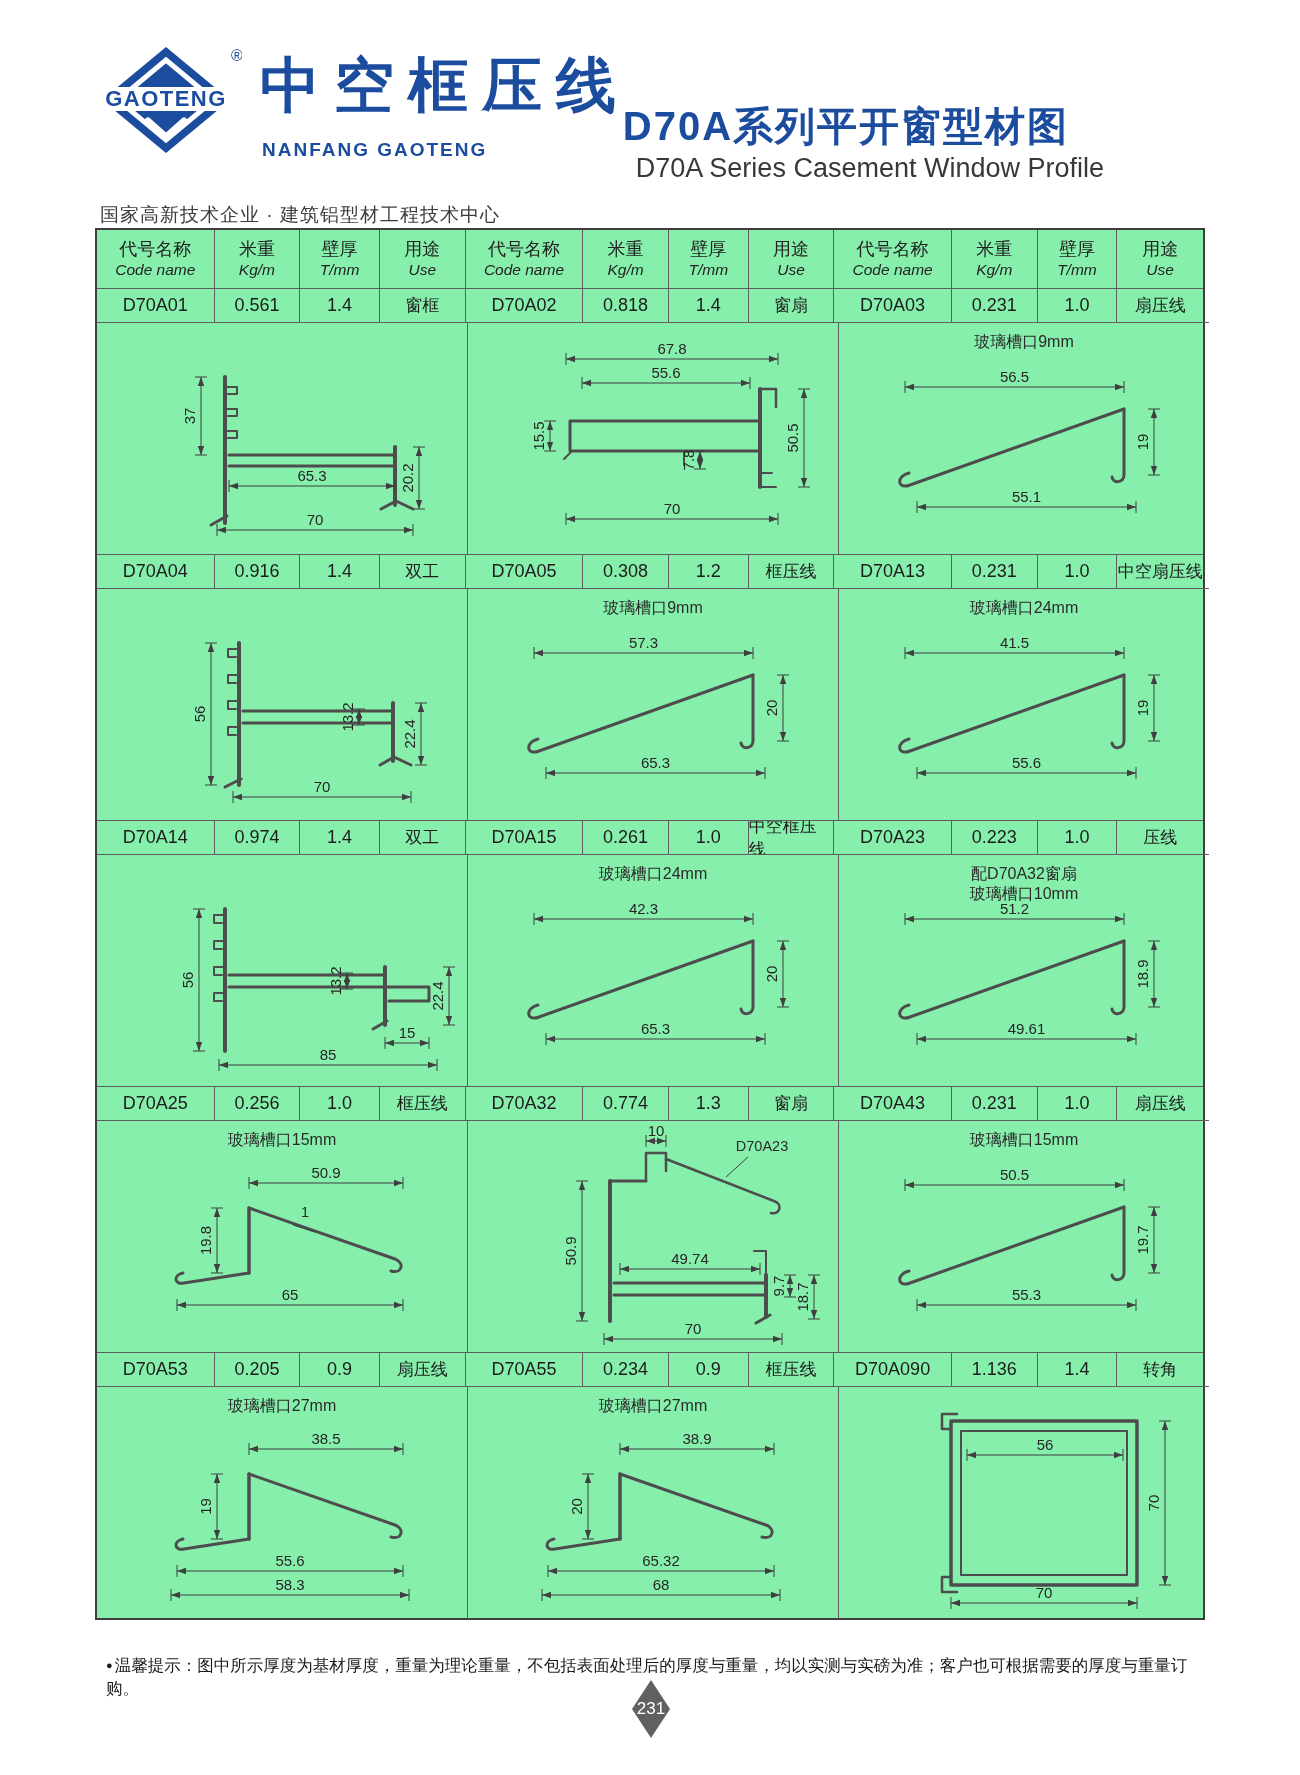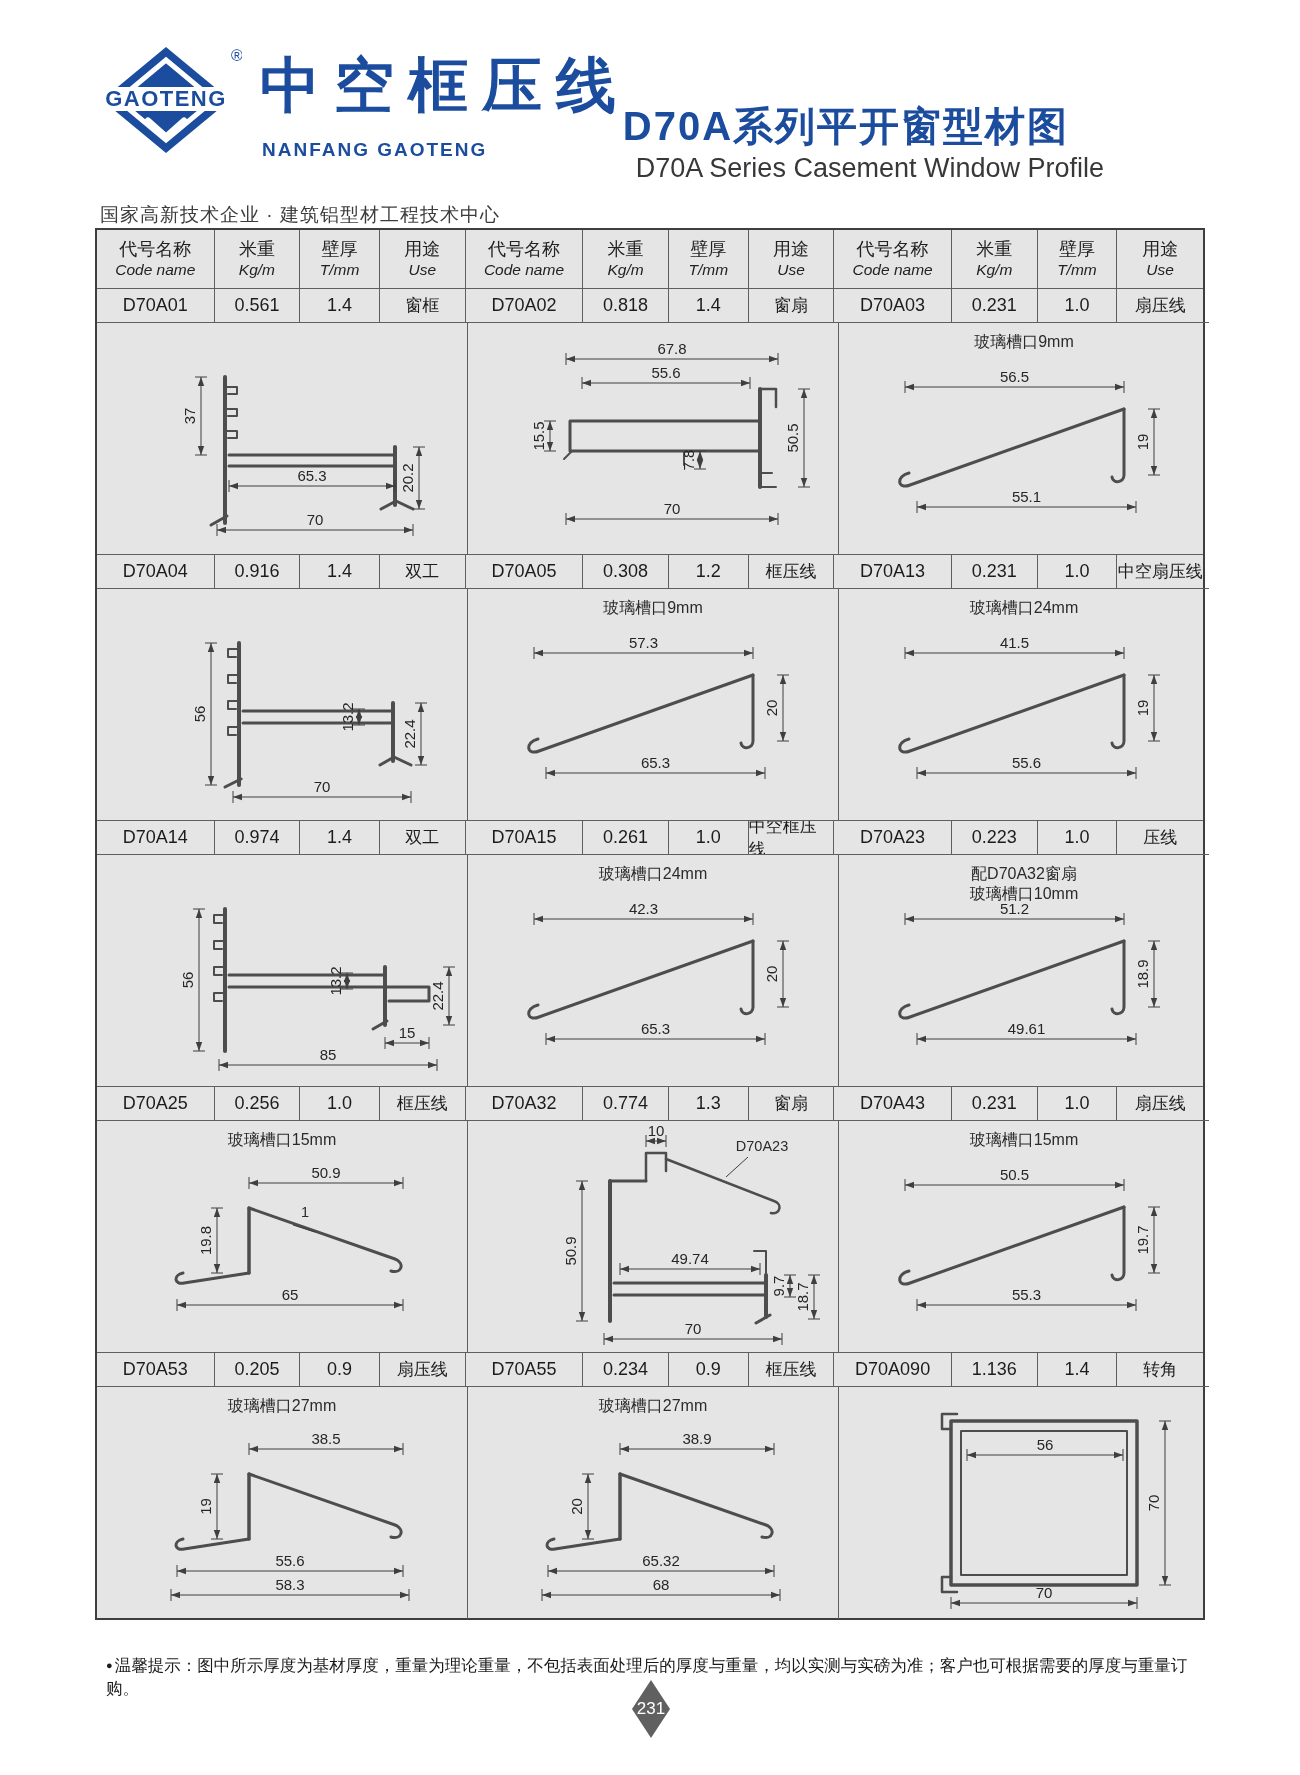--- a/index.html
+++ b/index.html
@@ -10,21 +10,21 @@
   
   .logo{position:absolute;left:100px;top:44px;}
   .brand-cn{position:absolute;left:260px;top:56px;font-size:60px;font-weight:bold;color:var(--blue);letter-spacing:14px;line-height:1;}
   .brand-en{position:absolute;left:262px;top:140px;font-size:19px;font-weight:bold;color:var(--blue);letter-spacing:2px;line-height:1;}
   .tagline{position:absolute;left:100px;top:202px;font-size:19px;color:#3c3c3c;letter-spacing:1px;}
   .title-block{position:absolute;right:196px;top:104px;text-align:center;}
   .title-cn{font-size:40px;font-weight:bold;color:var(--blue);letter-spacing:2px;line-height:1.1;}
   .title-en{font-size:27px;color:#383838;margin-top:6px;line-height:1.1;margin-left:48px;}
 
   
-  .ptable{position:absolute;left:95px;top:228px;width:1110px;border:2px solid var(--line-dk);background:#e5e5e5;}
+  .ptable{position:absolute;left:95px;top:228px;width:1110px;border:2px solid var(--line-dk);background:#86efac;}
   .trow{display:grid;}
   .thead,.tdata{grid-template-columns:repeat(3, 118fr 86fr 80fr 86fr);}
   .tdraw{grid-template-columns:repeat(3,1fr);}
   .thead{height:58px;}
   .tdata{height:34px;}
   .tdraw{height:232px;}
   .tc{display:flex;align-items:center;justify-content:center;border-right:1px solid var(--line);border-top:1px solid var(--line);color:var(--ink);overflow:hidden;}
   .thead .tc{border-top:none;flex-direction:column;line-height:1.2;}
   .tc:last-child{border-right:none;}
   .hcn{font-size:18px;color:#222;}

